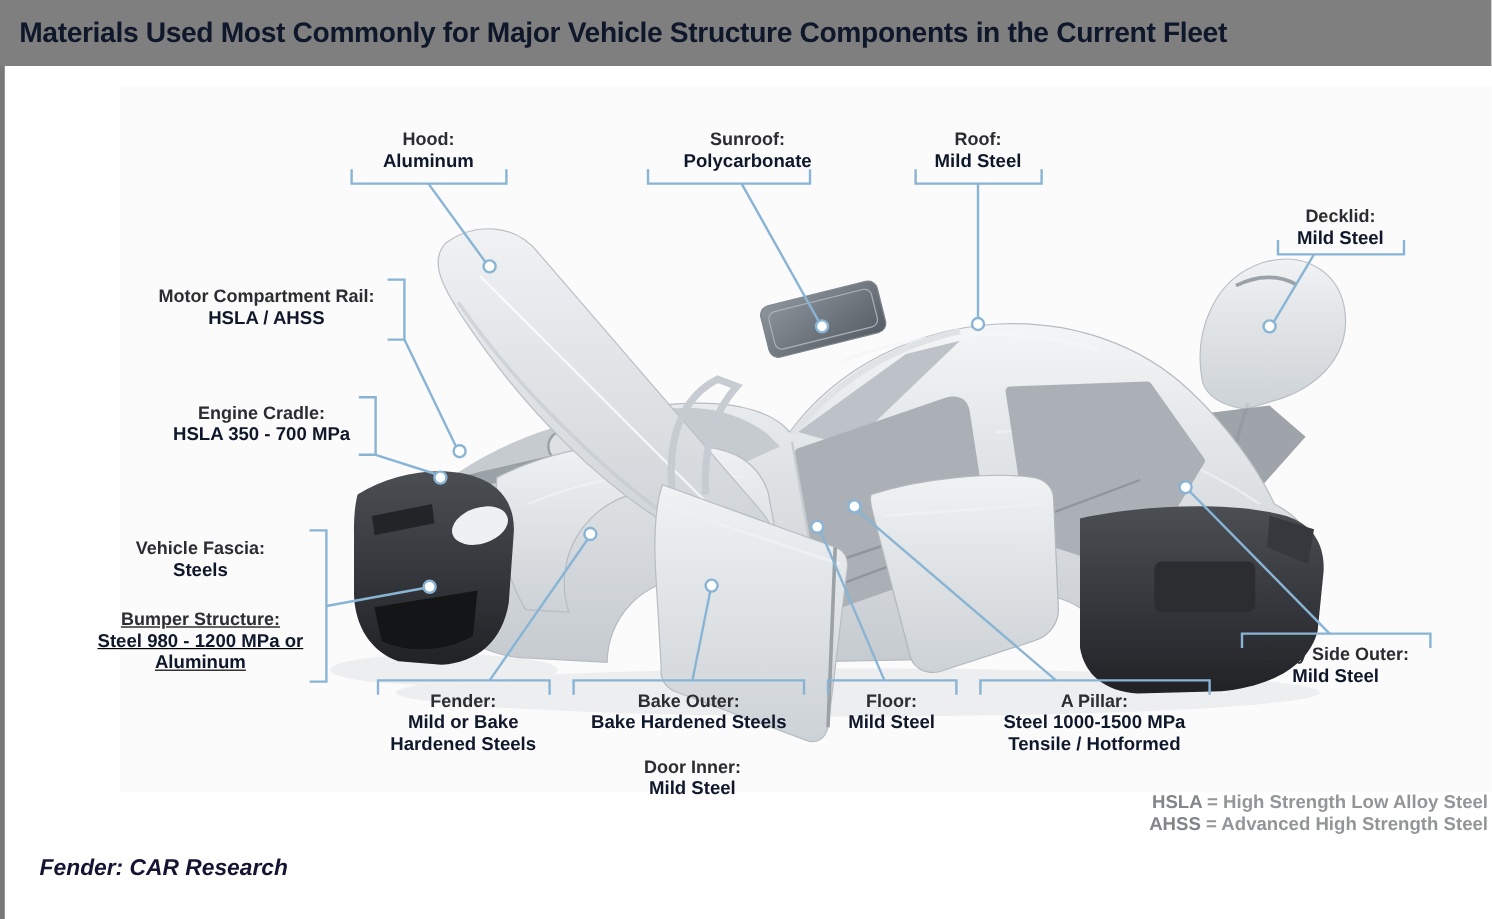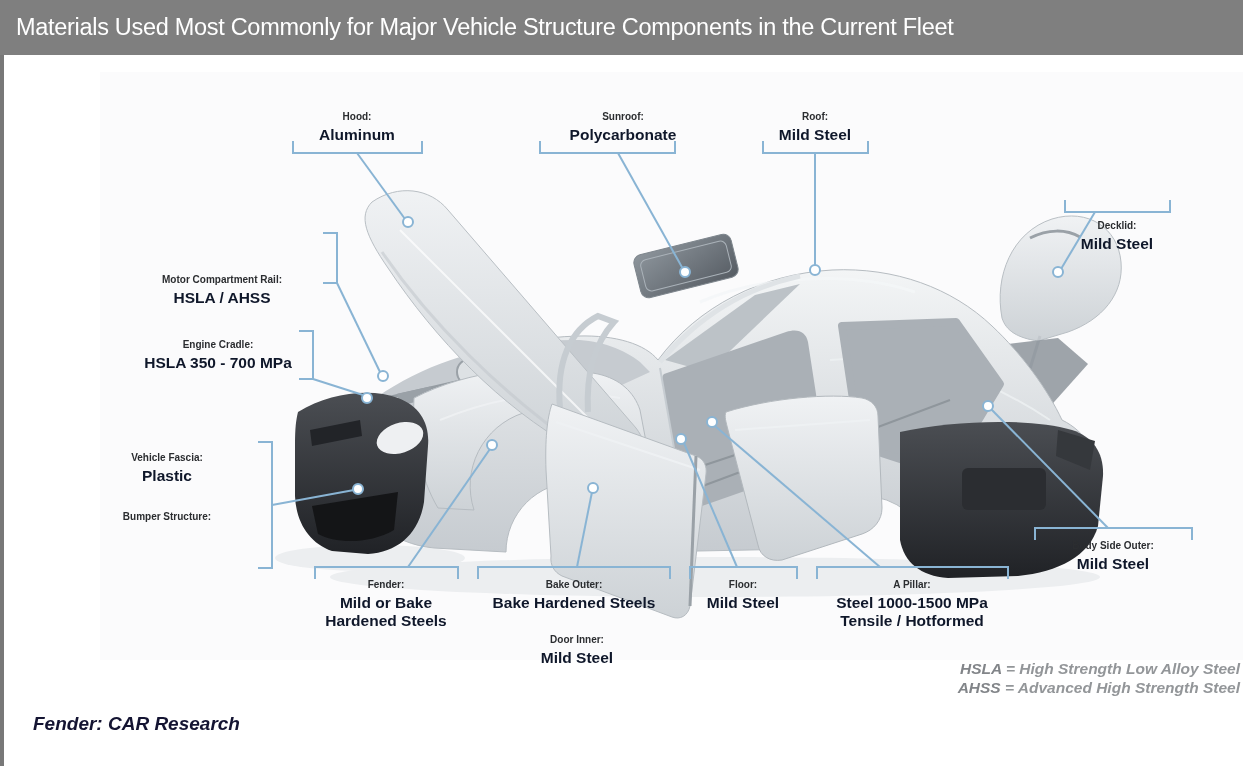--- a/index.html
+++ b/index.html
@@ -6,49 +6,49 @@
   body{
     width:1243px;height:766px;position:relative;overflow:hidden;
     background:#ffffff;
     font-family:"Liberation Sans",sans-serif;
   }
   .title-bar{
     position:absolute;left:0;top:0;width:1243px;height:55px;
     background:#7f7f7f;display:flex;align-items:center;z-index:3;
   }
   .title-bar h1{
-    margin:0 0 0 16px;font-size:23.5px;font-weight:normal;color:#ffffff;
+    margin:0 0 0 16px;font-size:23.5px;font-weight:bold;color:#0f172a;
     letter-spacing:-0.3px;white-space:nowrap;
   }
   .left-strip{
     position:absolute;left:0;top:55px;width:4px;height:711px;
     background:#787878;z-index:3;
   }
   svg.art{position:absolute;left:0;top:0;z-index:1;}
   .callout{position:absolute;z-index:2;text-align:center;}
-  .c-name{font-weight:bold;font-size:10px;line-height:18px;color:#2b2d30;}
+  .c-name{font-weight:bold;font-size:15px;line-height:18px;color:#2b2d30;}
   .c-mat{font-weight:bold;font-size:15.5px;line-height:18px;color:#0f172a;}
   #c-hood{left:267px;top:108px;width:180px;}
   #c-sunroof{left:528px;top:108px;width:190px;}
   #c-roof{left:735px;top:108px;width:160px;}
-  #c-decklid{left:1037px;top:172px;width:160px;margin-top:45px;}
-  #c-motor-rail{left:108px;top:239px;width:228px;margin-top:32px;}
+  #c-decklid{left:1037px;top:172px;width:160px;}
+  #c-motor-rail{left:108px;top:239px;width:228px;}
   #c-engine-cradle{left:118px;top:336px;width:200px;}
   #c-bumper-fascia{left:62px;top:449px;width:210px;}
-  #c-bumper-structure{left:59px;top:508px;width:216px;}
+  #c-bumper-structure{left:59px;top:508px;width:216px;text-decoration:underline;}
   #c-fender{left:311px;top:576px;width:150px;}
   #c-door-outer{left:474px;top:576px;width:200px;}
   #c-door-inner{left:497px;top:631px;width:160px;}
   #c-floor{left:683px;top:576px;width:120px;}
   #c-a-pillar{left:812px;top:576px;width:200px;}
   #c-body-side-outer{left:1018px;top:537px;width:190px;}
   .legend{
     position:absolute;z-index:2;left:880px;top:659px;width:360px;
     text-align:right;font-size:15.5px;line-height:19px;
-    font-weight:bold;color:#939699;font-style:italic;
+    font-weight:bold;color:#939699;
   }
   .legend .abbr{color:#828589;}
   .source{
     position:absolute;z-index:2;left:33px;top:713px;
     font-size:19px;font-style:italic;font-weight:bold;color:#141432;
   }
 </style>
 </head>
 <body>
 
@@ -234,24 +234,25 @@
 <div class="callout" id="c-motor-rail">
   <div class="c-name">Motor Compartment Rail:</div>
   <div class="c-mat">HSLA / AHSS</div>
 </div>
 <div class="callout" id="c-engine-cradle">
   <div class="c-name">Engine Cradle:</div>
   <div class="c-mat">HSLA 350 - 700 MPa</div>
 </div>
 <div class="callout" id="c-bumper-fascia">
   <div class="c-name">Vehicle Fascia:</div>
-  <div class="c-mat">Plastic</div>
+  <div class="c-mat">Steels</div>
 </div>
 <div class="callout" id="c-bumper-structure">
   <div class="c-name">Bumper Structure:</div>
+  <div class="c-mat">Steel 980 - 1200 MPa or Aluminum</div>
 </div>
 <div class="callout" id="c-fender">
   <div class="c-name">Fender:</div>
   <div class="c-mat">Mild or Bake Hardened Steels</div>
 </div>
 <div class="callout" id="c-door-outer">
   <div class="c-name">Bake Outer:</div>
   <div class="c-mat">Bake Hardened Steels</div>
 </div>
 <div class="callout" id="c-door-inner">

